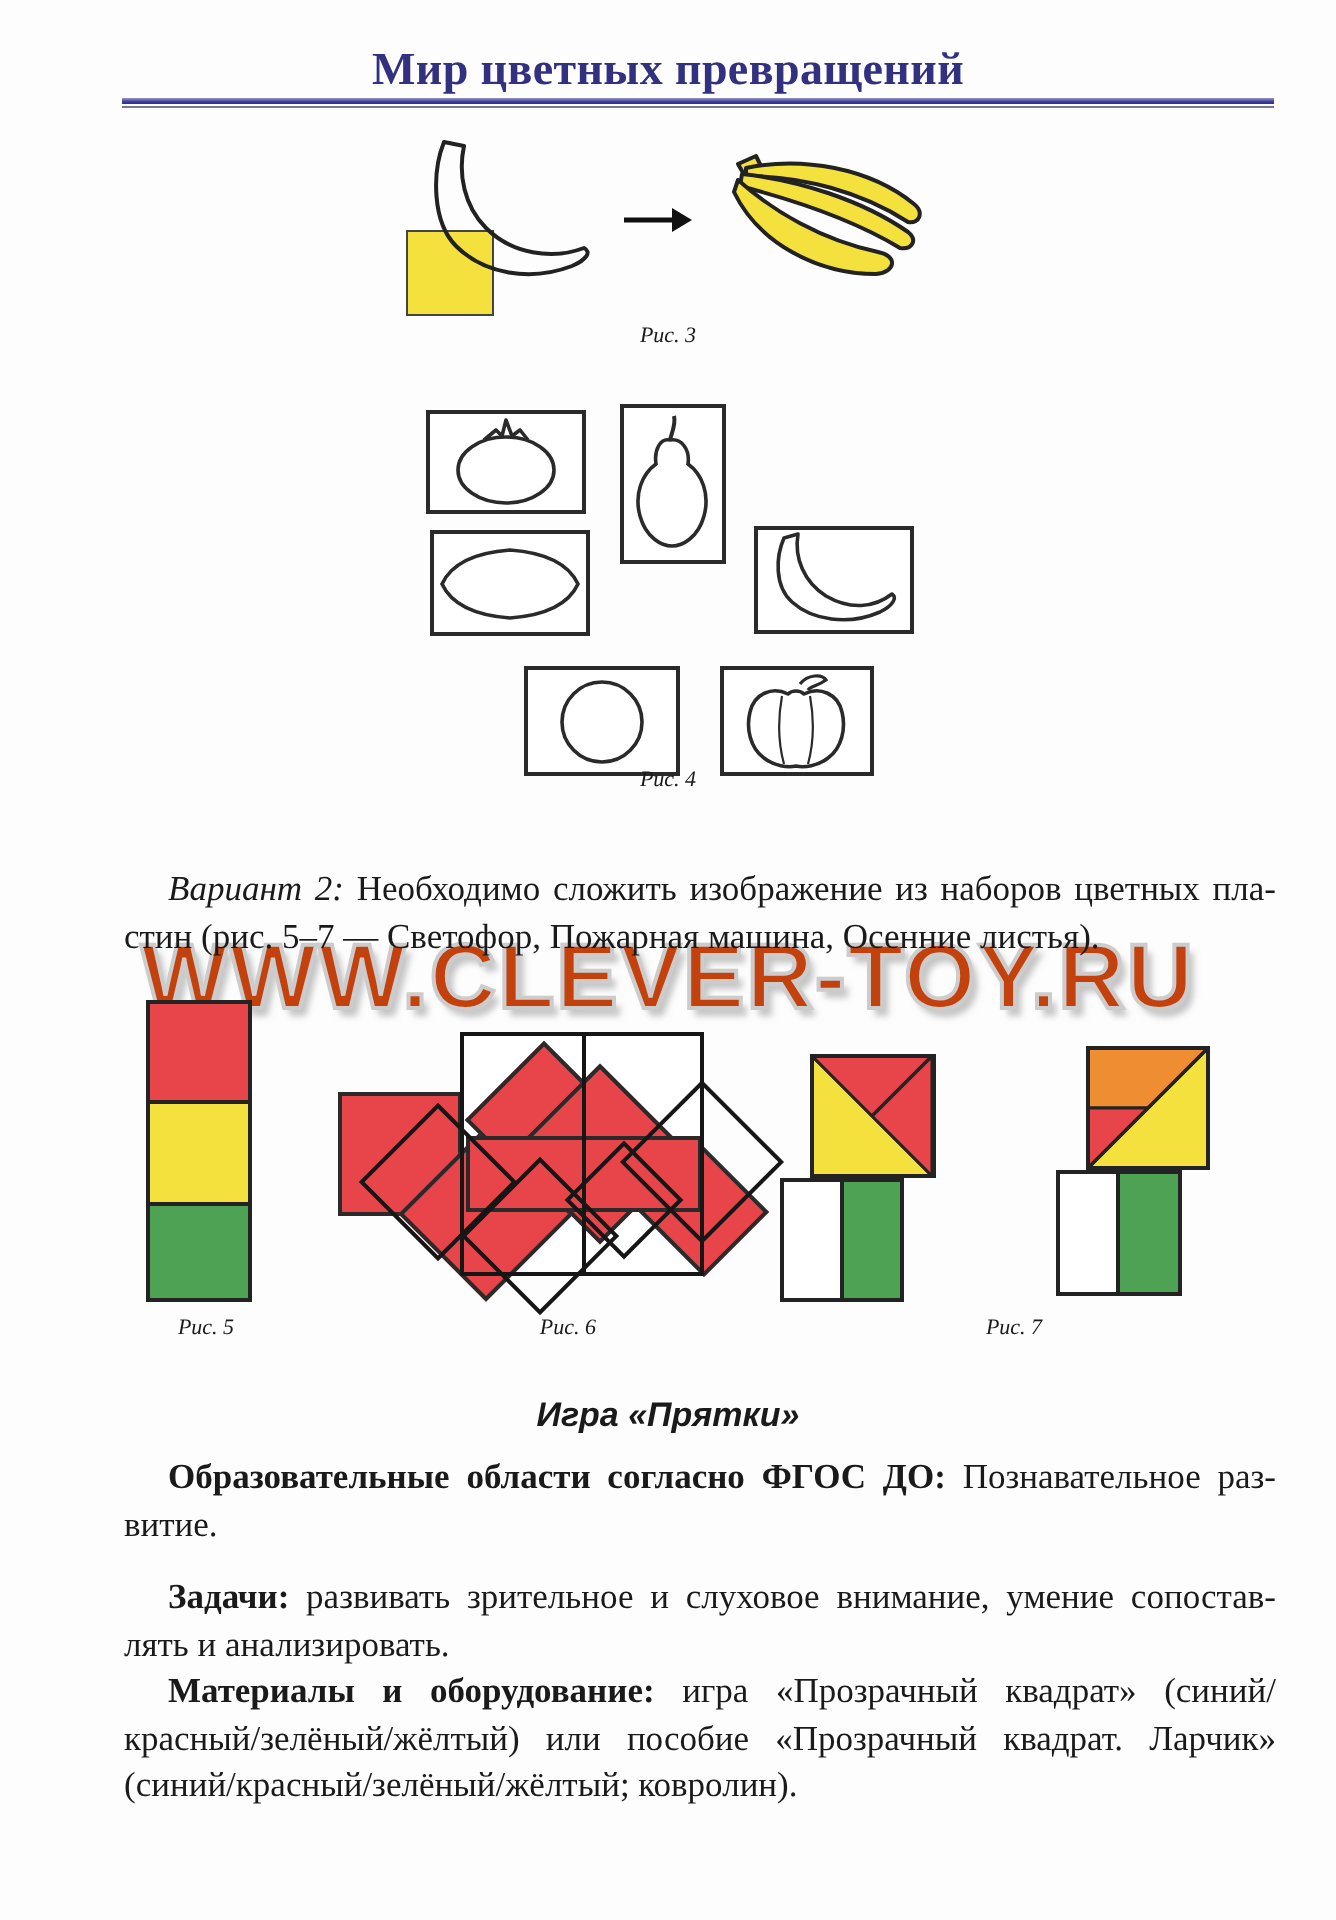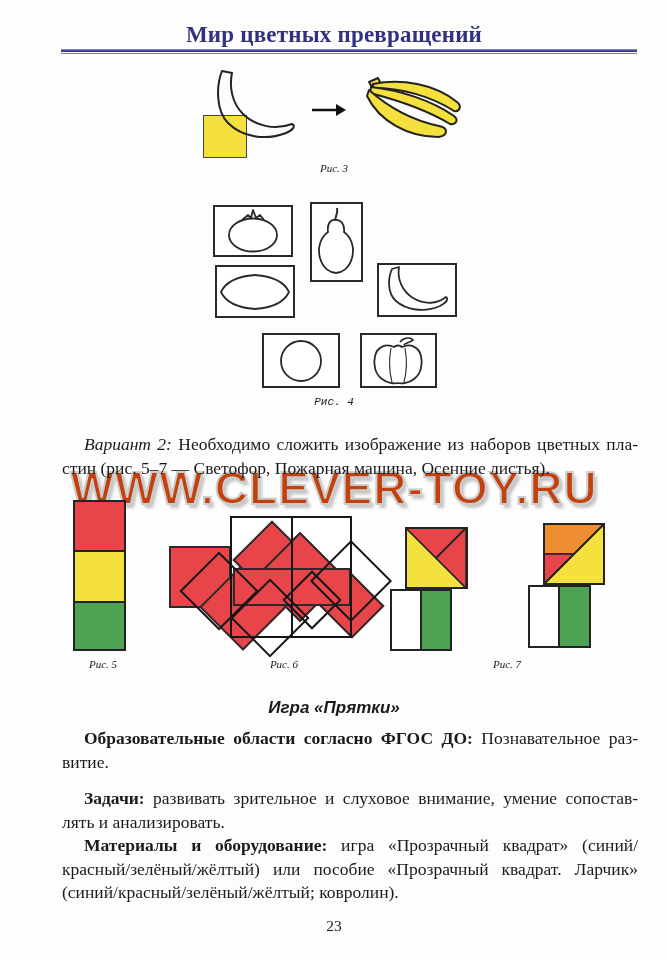--- a/index.html
+++ b/index.html
@@ -141,21 +141,21 @@
       <circle cx="37" cy="26" r="20" fill="#fff" stroke="#2a2a2a" stroke-width="1.8"></circle>
     </svg>
   </div>
   <div class="card" style="left:360px;top:333px;width:77px;height:55px;">
     <svg width="73" height="51" viewBox="0 0 73 51">
       <path d="M38,7 C42,2 49,2 51,5 C47,8 43,8 42,10" fill="none" stroke="#2a2a2a" stroke-width="1.6"></path>
       <path d="M32,12 C24,8 15,12 13,21 C11,29 13,39 20,44 C25,48 32,49 36,48 C40,49 47,48 52,44 C59,39 61,29 59,21 C57,12 48,8 40,12 C38,10 34,10 32,12 Z" fill="#fff" stroke="#2a2a2a" stroke-width="1.8" stroke-linejoin="round"></path>
       <path d="M29,13 C27,24 27,36 30,47 M43,13 C45,24 45,36 42,47" fill="none" stroke="#2a2a2a" stroke-width="1.1"></path>
     </svg>
   </div>
-  <div class="fig-caption" style="left:0;top:396px;width:668px;font-family:Liberation Mono, monospace;">Рис. 4</div>
+  <div class="fig-caption" style="left:0;top:384px;width:668px;">Рис. 4</div>
 
   <div class="textblock variant">
     <div class="pline just indent"><span class="ilead">Вариант 2:</span><span> Необходимо сложить изображение из наборов цветных пла-</span></div>
     <div class="pline">стин (рис. 5–7 — Светофор, Пожарная машина, Осенние листья).</div>
   </div>
 
   <div class="watermark">WWW.CLEVER-TOY.RU</div>
 
   <div class="sq f5-red"></div>
   <div class="sq f5-yellow"></div>
@@ -212,14 +212,13 @@
       <div class="pline just indent"><span class="lead">Задачи:</span><span> развивать зрительное и слуховое внимание, умение сопостав-</span></div>
       <div class="pline">лять и анализировать.</div>
     </div>
     <div>
       <div class="pline just indent"><span class="lead">Материалы и оборудование:</span><span> игра «Прозрачный квадрат» (синий/</span></div>
       <div class="pline just">красный/зелёный/жёлтый) или пособие «Прозрачный квадрат. Ларчик»</div>
       <div class="pline">(синий/красный/зелёный/жёлтый; ковролин).</div>
     </div>
   </div>
 
-  <div class="page-number">23</div>
 </div>
 
 </body></html>

